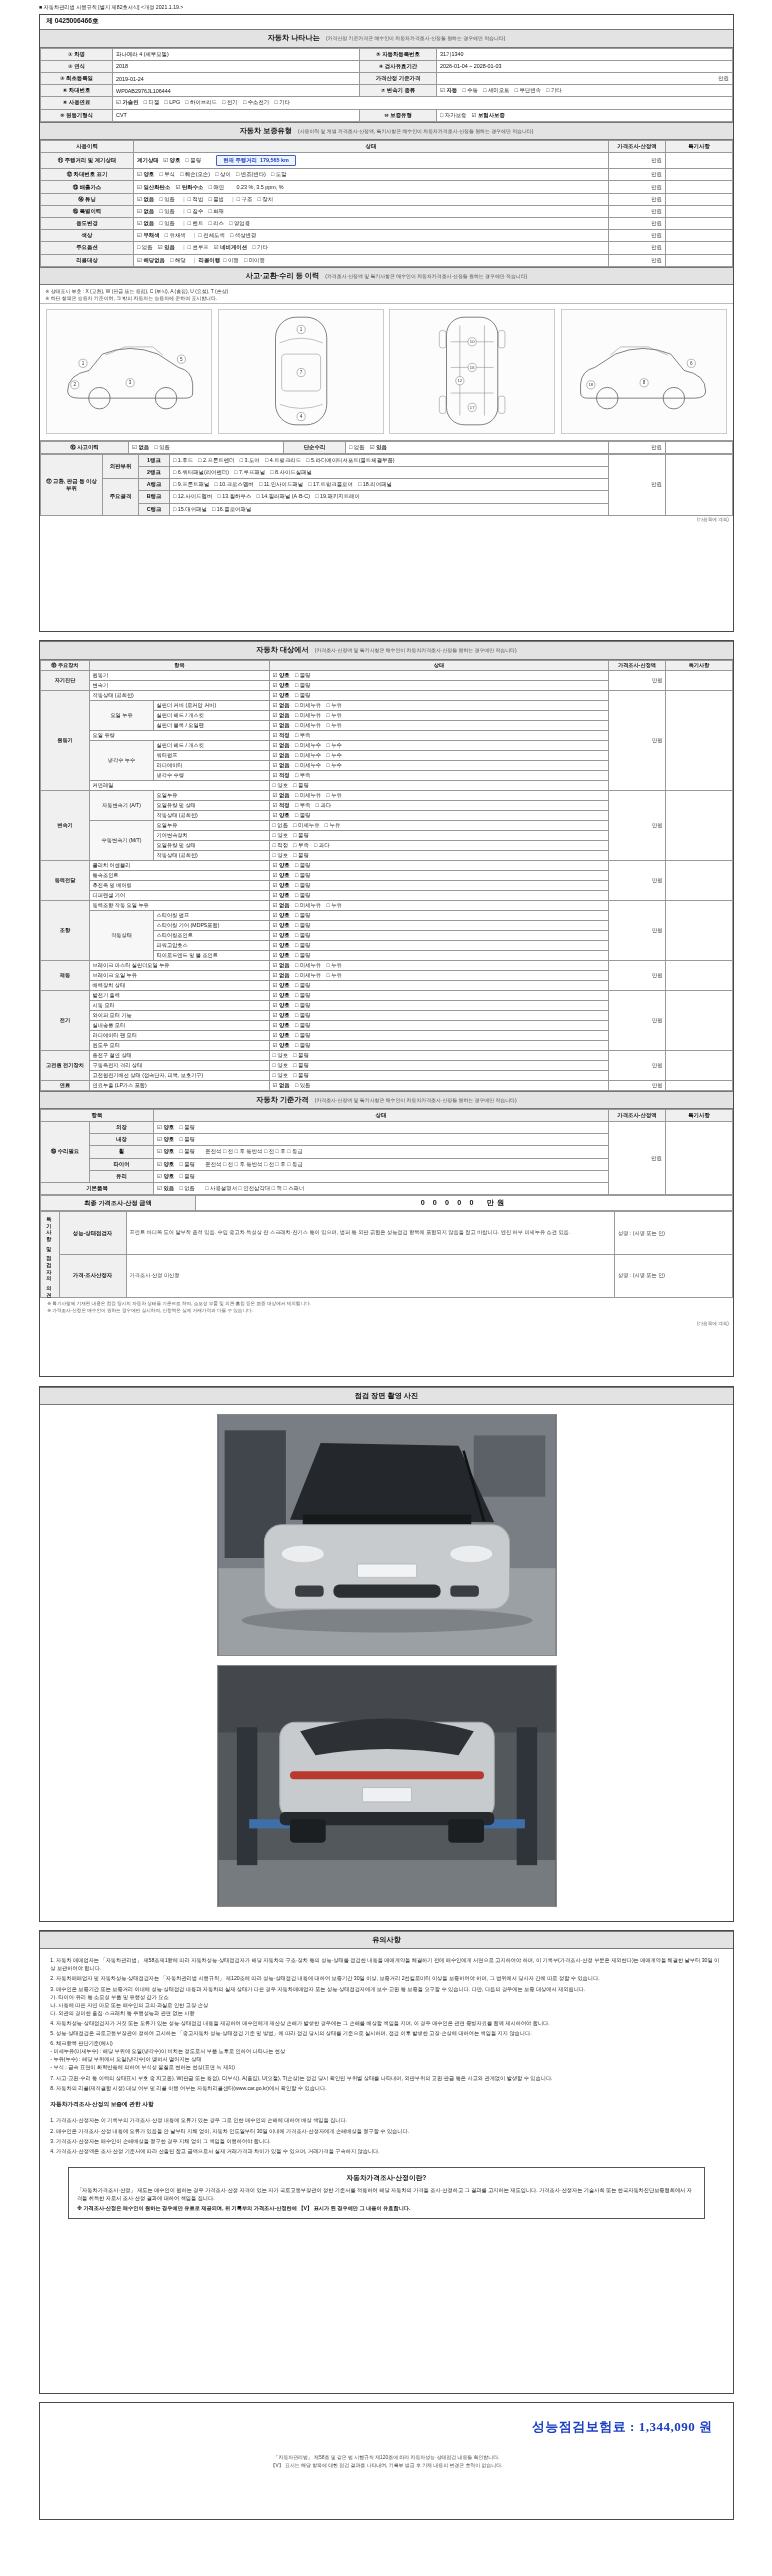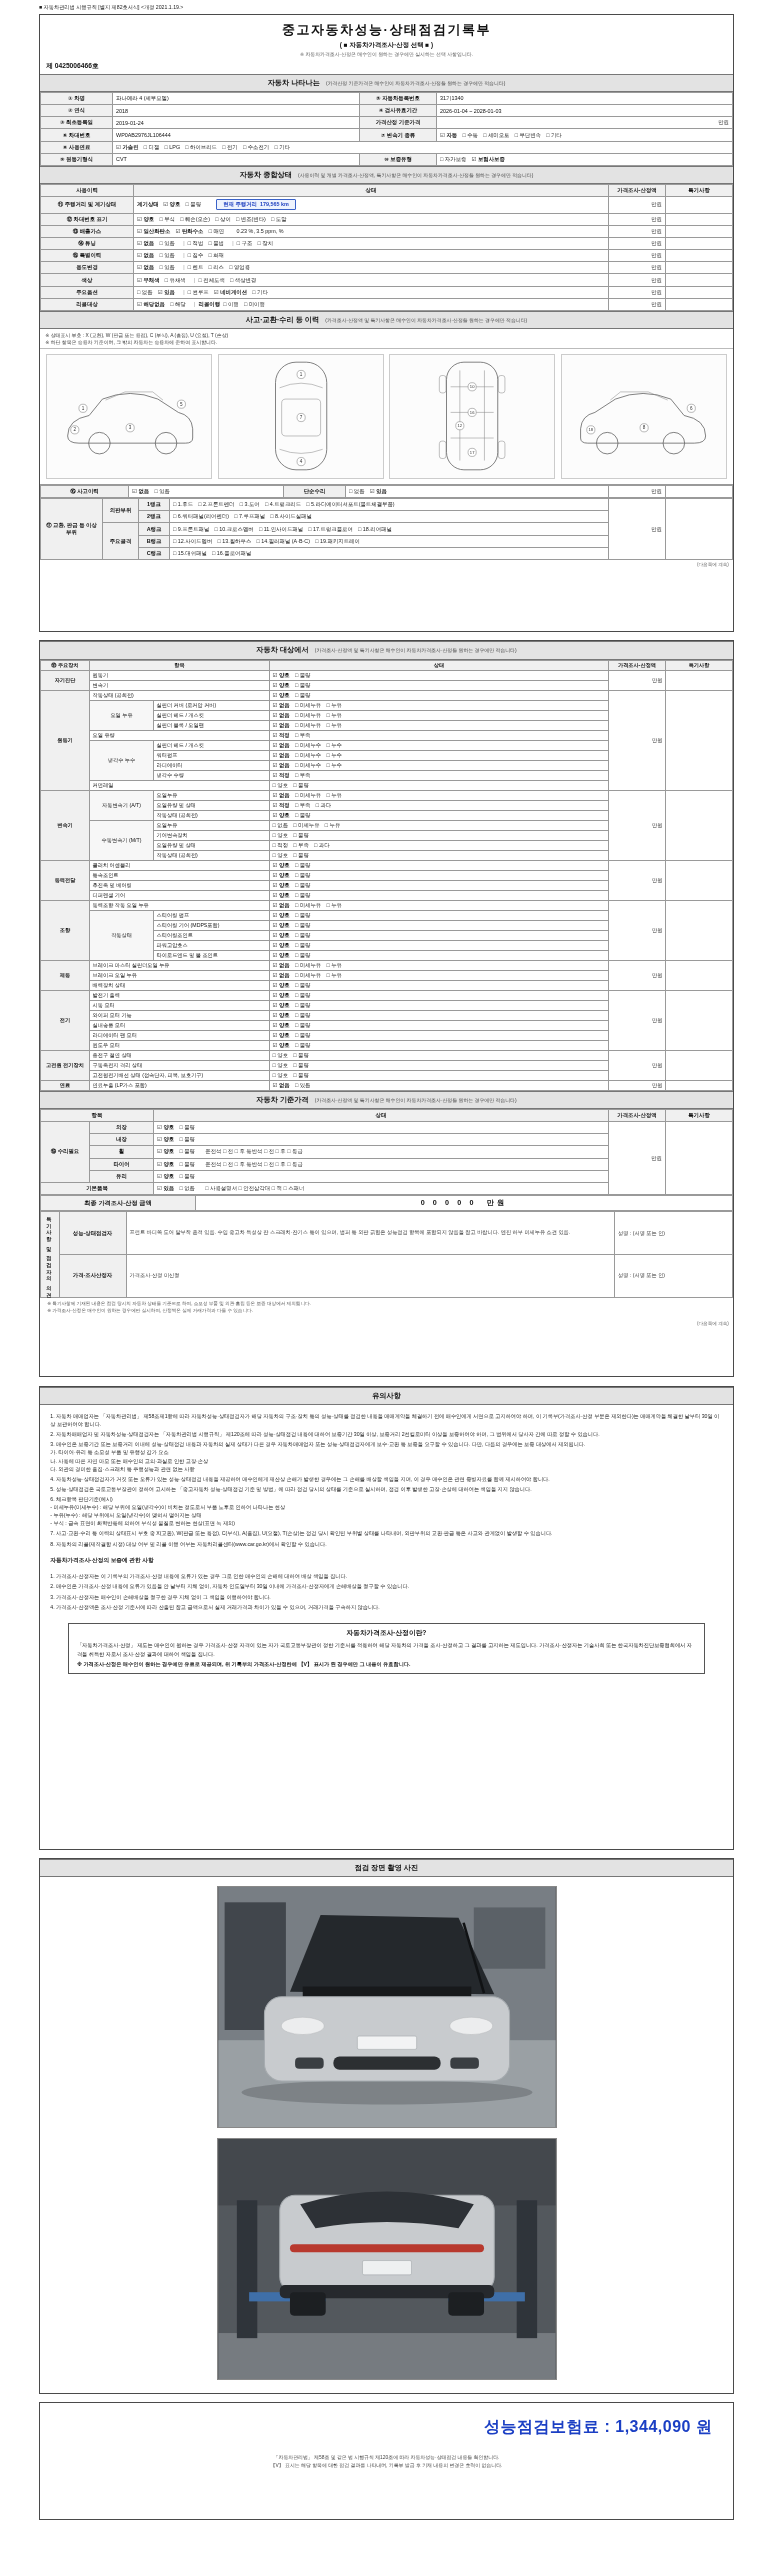--- a/index.html
+++ b/index.html
@@ -48,39 +48,34 @@
   .nitem{white-space:pre-line;margin:2.1px 0;}
   .subhead{font-weight:bold;font-size:5.7px;padding:5.2px 10.3px 0;}
   .whatbox{margin:8.2px auto 9.3px;width:92%;border:0.8px solid #555;padding:5.2px 8.2px;}
   .whattitle{font-weight:bold;font-size:6.7px;text-align:center;margin-bottom:3.1px;}
   .whattext{font-size:5.2px;line-height:1.55;}
   .whatnote{font-size:5.2px;font-weight:bold;margin-top:3.6px;}
   .photos{display:flex;flex-direction:column;align-items:center;gap:9.3px;padding:9.3px 0;}
   .photo{width:340px;height:242px;border:0.5px solid #888;background:#666;}
   .photo svg{width:100%;height:100%;display:block;}
   .signarea{display:flex;justify-content:flex-end;align-items:center;min-height:49px;padding:6.2px 20.6px;}
-  .fee{font-size:16px;font-weight:bold;color:#1b3fc4;letter-spacing:0.5px;}
+  .fee{font-size:13px;font-weight:bold;color:#1b3fc4;letter-spacing:0.5px;font-family:Liberation Serif, serif;}
   .footerlines{font-size:4.9px;color:#444;text-align:center;padding:2.1px 15.5px 9.3px;line-height:1.6;}.w95{width:49px}.w110{width:57px}.w120{width:62px}.w125{width:64px}
   .w130{width:67px}.w140{width:72px}.w150{width:77px}.w170{width:88px}.w180{width:93px}
   .w60{width:31px}.w70{width:36px}.w225{width:116px}.w300{width:155px}.w480{width:247px}
   .mh1{min-height:618px}.mh2{min-height:737px}.mh3{min-height:464px}.mh4{min-height:536px}.mh5{min-height:118px}
 </style>
 </head>
 <body>
 
 <div class="page">
 
   <div class="formref">■ 자동차관리법 시행규칙 [별지 제82호서식] &lt;개정 2021.1.19.&gt;</div>
 
   <div class="panel mh1">
-    <div class="titleblock">
-      <div class="title">중고자동차성능·상태점검기록부</div>
-      <div class="subtitle">( ■ 자동차가격조사·산정 선택 ■ )</div>
-      <div class="subnote">※ 자동차가격조사·산정은 매수인이 원하는 경우에만 실시하는 선택 사항입니다.</div>
-    </div>
     <div class="docno">제 0425006466호</div>
 
     <div class="band">
       <span>자동차 나타나는</span>
       <span class="note">(가격산정 기준가격은 매수인이 자동차가격조사·산정을 원하는 경우에만 적습니다)</span>
     </div>
     <table>
       <colgroup>
           <col class="w140">
           <col class="w480">
@@ -119,21 +114,21 @@
       <tr>
         <th>⑨ 원동기형식</th>
         <td>CVT</td>
         <th>⑩ 보증유형</th>
         <td><span class="ck">□ 자가보증</span><span class="ck on">☑ 보험사보증</span></td>
       </tr>
     </tbody>
       </table>
 
     <div class="band">
-      <span>자동차 종합상태</span>
+      <span>자동차 보증유형</span>
       <span class="note">(사용이력 및 개별 가격조사·산정액, 특기사항은 매수인이 자동차가격조사·산정을 원하는 경우에만 적습니다)</span>
     </div>
     <table>
       <colgroup>
           <col class="w180">
           <col>
           <col class="w110">
           <col class="w130">
         </colgroup>
       <tbody>
@@ -677,54 +672,20 @@
       </tr>
     </tbody>
       </table>
     <div class="tinynotes">
       <div>※ 특기사항에 기재된 내용은 점검 당시의 자동차 상태를 기준으로 하며, 소모성 부품 및 외관 흠집 등은 보증 대상에서 제외됩니다.</div>
       <div>※ 가격조사·산정은 매수인이 원하는 경우에만 실시하며, 산정액은 실제 거래가격과 다를 수 있습니다.</div>
     </div>
     <div class="contmark">(다음쪽에 계속)</div>
   </div>
 
-  <div class="panel mh3">
-    <div class="band">
-      <span>유의사항</span>
-    </div>
-    <div class="notices">
-        <div class="nitem">1. 자동차 매매업자는 「자동차관리법」 제58조제1항에 따라 자동차성능·상태점검자가 해당 자동차의 구조·장치 등의 성능·상태를 점검한 내용을 매매계약을 체결하기 전에 매수인에게 서면으로 고지하여야 하며, 이 기록부(가격조사·산정 부분은 제외한다)는 매매계약을 체결한 날부터 30일 이상 보관하여야 합니다.</div>
-        <div class="nitem">2. 자동차매매업자 및 자동차성능·상태점검자는 「자동차관리법 시행규칙」 제120조에 따라 성능·상태점검 내용에 대하여 보증기간 30일 이상, 보증거리 2천킬로미터 이상을 보증하여야 하며, 그 범위에서 당사자 간에 따로 정할 수 있습니다.</div>
-        <div class="nitem">3. 매수인은 보증기간 또는 보증거리 이내에 성능·상태점검 내용과 자동차의 실제 상태가 다른 경우 자동차매매업자 또는 성능·상태점검자에게 보수·교환 등 보증을 요구할 수 있습니다. 다만, 다음의 경우에는 보증 대상에서 제외됩니다.
-    가. 타이어·유리 등 소모성 부품 및 유행성 감가 요소
-    나. 사용에 따른 자연 마모 또는 매수인의 고의·과실로 인한 고장·손상
-    다. 외관의 경미한 흠집·스크래치 등 주행성능과 관련 없는 사항</div>
-        <div class="nitem">4. 자동차성능·상태점검자가 거짓 또는 오류가 있는 성능·상태점검 내용을 제공하여 매수인에게 재산상 손해가 발생한 경우에는 그 손해를 배상할 책임을 지며, 이 경우 매수인은 관련 증빙자료를 함께 제시하여야 합니다.</div>
-        <div class="nitem">5. 성능·상태점검은 국토교통부장관이 정하여 고시하는 「중고자동차 성능·상태점검 기준 및 방법」에 따라 점검 당시의 상태를 기준으로 실시하며, 점검 이후 발생한 고장·손상에 대하여는 책임을 지지 않습니다.</div>
-        <div class="nitem">6. 체크항목 판단기준(예시)
-    - 미세누유(미세누수) : 해당 부위에 오일(냉각수)이 비치는 정도로서 부품 노후로 인하여 나타나는 현상
-    - 누유(누수) : 해당 부위에서 오일(냉각수)이 맺혀서 떨어지는 상태
-    - 부식 : 금속 표면이 화학반응에 의하여 부식성 물질로 변하는 현상(표면 녹 제외)</div>
-        <div class="nitem">7. 사고·교환·수리 등 이력의 상태표시 부호 중 X(교환), W(판금 또는 용접), C(부식), A(흠집), U(요철), T(손상)는 점검 당시 확인된 부위별 상태를 나타내며, 외판부위의 교환·판금 등은 사고와 관계없이 발생할 수 있습니다.</div>
-        <div class="nitem">8. 자동차의 리콜(제작결함 시정) 대상 여부 및 리콜 이행 여부는 자동차리콜센터(www.car.go.kr)에서 확인할 수 있습니다.</div>
-      </div>
-    <div class="subhead">자동차가격조사·산정의 보증에 관한 사항</div>
-    <div class="notices">
-        <div class="nitem">1. 가격조사·산정자는 이 기록부의 가격조사·산정 내용에 오류가 있는 경우 그로 인한 매수인의 손해에 대하여 배상 책임을 집니다.</div>
-        <div class="nitem">2. 매수인은 가격조사·산정 내용에 오류가 있음을 안 날부터 지체 없이, 자동차 인도일부터 30일 이내에 가격조사·산정자에게 손해배상을 청구할 수 있습니다.</div>
-        <div class="nitem">3. 가격조사·산정자는 매수인이 손해배상을 청구한 경우 지체 없이 그 책임을 이행하여야 합니다.</div>
-        <div class="nitem">4. 가격조사·산정액은 조사·산정 기준서에 따라 산출된 참고 금액으로서 실제 거래가격과 차이가 있을 수 있으며, 거래가격을 구속하지 않습니다.</div>
-      </div>
-    <div class="whatbox">
-      <div class="whattitle">자동차가격조사·산정이란?</div>
-      <div class="whattext">「자동차가격조사·산정」 제도는 매수인이 원하는 경우 가격조사·산정 자격이 있는 자가 국토교통부장관이 정한 기준서를 적용하여 해당 자동차의 가격을 조사·산정하고 그 결과를 고지하는 제도입니다. 가격조사·산정자는 기술사회 또는 한국자동차진단보증협회에서 자격을 취득한 자로서 조사·산정 결과에 대하여 책임을 집니다.</div>
-      <div class="whatnote">※ 가격조사·산정은 매수인이 원하는 경우에만 유료로 제공되며, 위 기록부의 가격조사·산정란에 【V】 표시가 된 경우에만 그 내용이 유효합니다.</div>
-    </div>
-  </div>
-
   <div class="panel mh4">
     <div class="band">
       <span>점검 장면 촬영 사진</span>
     </div>
     <div class="photos">
       <div class="photo">
         <svg viewBox="0 0 660 470">
           <rect width="660" height="470" fill="#787e84"></rect>
           <rect y="300" width="660" height="170" fill="#9aa0a4"></rect>
           <rect x="12" y="30" width="120" height="250" fill="#41464c"></rect>
@@ -756,20 +717,54 @@
           <rect x="140" y="206" width="380" height="16" rx="8" fill="#b8392e"></rect>
           <rect x="282" y="238" width="96" height="28" rx="3" fill="#eef0f1" stroke="#9ba0a3"></rect>
           <rect x="120" y="286" width="420" height="26" rx="10" fill="#26292d"></rect>
           <rect x="140" y="300" width="70" height="46" rx="8" fill="#1c1f22"></rect>
           <rect x="450" y="300" width="70" height="46" rx="8" fill="#1c1f22"></rect>
         </svg>
       </div>
     </div>
   </div>
 
+  <div class="panel mh3">
+    <div class="band">
+      <span>유의사항</span>
+    </div>
+    <div class="notices">
+        <div class="nitem">1. 자동차 매매업자는 「자동차관리법」 제58조제1항에 따라 자동차성능·상태점검자가 해당 자동차의 구조·장치 등의 성능·상태를 점검한 내용을 매매계약을 체결하기 전에 매수인에게 서면으로 고지하여야 하며, 이 기록부(가격조사·산정 부분은 제외한다)는 매매계약을 체결한 날부터 30일 이상 보관하여야 합니다.</div>
+        <div class="nitem">2. 자동차매매업자 및 자동차성능·상태점검자는 「자동차관리법 시행규칙」 제120조에 따라 성능·상태점검 내용에 대하여 보증기간 30일 이상, 보증거리 2천킬로미터 이상을 보증하여야 하며, 그 범위에서 당사자 간에 따로 정할 수 있습니다.</div>
+        <div class="nitem">3. 매수인은 보증기간 또는 보증거리 이내에 성능·상태점검 내용과 자동차의 실제 상태가 다른 경우 자동차매매업자 또는 성능·상태점검자에게 보수·교환 등 보증을 요구할 수 있습니다. 다만, 다음의 경우에는 보증 대상에서 제외됩니다.
+    가. 타이어·유리 등 소모성 부품 및 유행성 감가 요소
+    나. 사용에 따른 자연 마모 또는 매수인의 고의·과실로 인한 고장·손상
+    다. 외관의 경미한 흠집·스크래치 등 주행성능과 관련 없는 사항</div>
+        <div class="nitem">4. 자동차성능·상태점검자가 거짓 또는 오류가 있는 성능·상태점검 내용을 제공하여 매수인에게 재산상 손해가 발생한 경우에는 그 손해를 배상할 책임을 지며, 이 경우 매수인은 관련 증빙자료를 함께 제시하여야 합니다.</div>
+        <div class="nitem">5. 성능·상태점검은 국토교통부장관이 정하여 고시하는 「중고자동차 성능·상태점검 기준 및 방법」에 따라 점검 당시의 상태를 기준으로 실시하며, 점검 이후 발생한 고장·손상에 대하여는 책임을 지지 않습니다.</div>
+        <div class="nitem">6. 체크항목 판단기준(예시)
+    - 미세누유(미세누수) : 해당 부위에 오일(냉각수)이 비치는 정도로서 부품 노후로 인하여 나타나는 현상
+    - 누유(누수) : 해당 부위에서 오일(냉각수)이 맺혀서 떨어지는 상태
+    - 부식 : 금속 표면이 화학반응에 의하여 부식성 물질로 변하는 현상(표면 녹 제외)</div>
+        <div class="nitem">7. 사고·교환·수리 등 이력의 상태표시 부호 중 X(교환), W(판금 또는 용접), C(부식), A(흠집), U(요철), T(손상)는 점검 당시 확인된 부위별 상태를 나타내며, 외판부위의 교환·판금 등은 사고와 관계없이 발생할 수 있습니다.</div>
+        <div class="nitem">8. 자동차의 리콜(제작결함 시정) 대상 여부 및 리콜 이행 여부는 자동차리콜센터(www.car.go.kr)에서 확인할 수 있습니다.</div>
+      </div>
+    <div class="subhead">자동차가격조사·산정의 보증에 관한 사항</div>
+    <div class="notices">
+        <div class="nitem">1. 가격조사·산정자는 이 기록부의 가격조사·산정 내용에 오류가 있는 경우 그로 인한 매수인의 손해에 대하여 배상 책임을 집니다.</div>
+        <div class="nitem">2. 매수인은 가격조사·산정 내용에 오류가 있음을 안 날부터 지체 없이, 자동차 인도일부터 30일 이내에 가격조사·산정자에게 손해배상을 청구할 수 있습니다.</div>
+        <div class="nitem">3. 가격조사·산정자는 매수인이 손해배상을 청구한 경우 지체 없이 그 책임을 이행하여야 합니다.</div>
+        <div class="nitem">4. 가격조사·산정액은 조사·산정 기준서에 따라 산출된 참고 금액으로서 실제 거래가격과 차이가 있을 수 있으며, 거래가격을 구속하지 않습니다.</div>
+      </div>
+    <div class="whatbox">
+      <div class="whattitle">자동차가격조사·산정이란?</div>
+      <div class="whattext">「자동차가격조사·산정」 제도는 매수인이 원하는 경우 가격조사·산정 자격이 있는 자가 국토교통부장관이 정한 기준서를 적용하여 해당 자동차의 가격을 조사·산정하고 그 결과를 고지하는 제도입니다. 가격조사·산정자는 기술사회 또는 한국자동차진단보증협회에서 자격을 취득한 자로서 조사·산정 결과에 대하여 책임을 집니다.</div>
+      <div class="whatnote">※ 가격조사·산정은 매수인이 원하는 경우에만 유료로 제공되며, 위 기록부의 가격조사·산정란에 【V】 표시가 된 경우에만 그 내용이 유효합니다.</div>
+    </div>
+  </div>
+
   <div class="panel mh5">
     <div class="signarea">
       <div class="fee">
         <span>성능점검보험료 :</span> <span>1,344,090</span> <span>원</span>
       </div>
     </div>
     <div class="footerlines">
       <div>「자동차관리법」 제58조 및 같은 법 시행규칙 제120조에 따라 자동차성능·상태점검 내용을 확인합니다.</div>
       <div>【V】 표시는 해당 항목에 대한 점검 결과를 나타내며, 기록부 발급 후 기재 내용의 변경은 효력이 없습니다.</div>
     </div>

